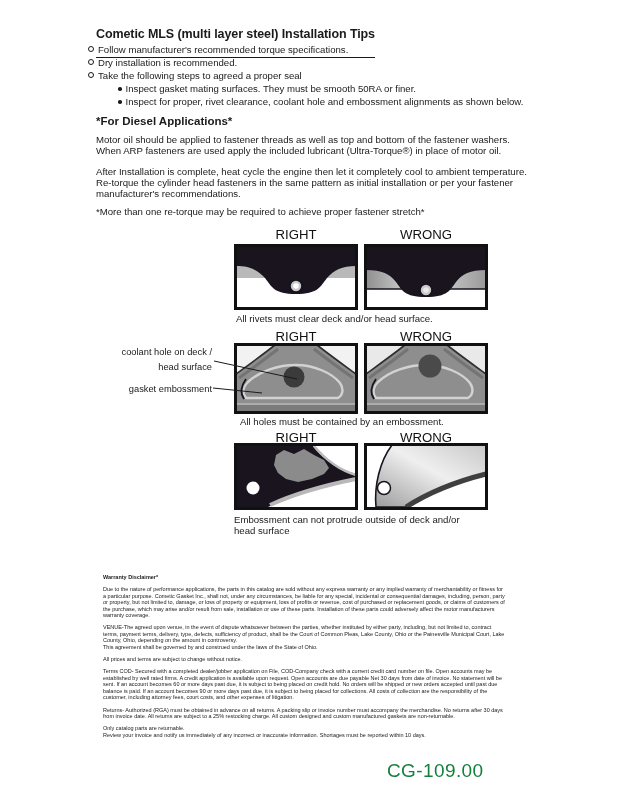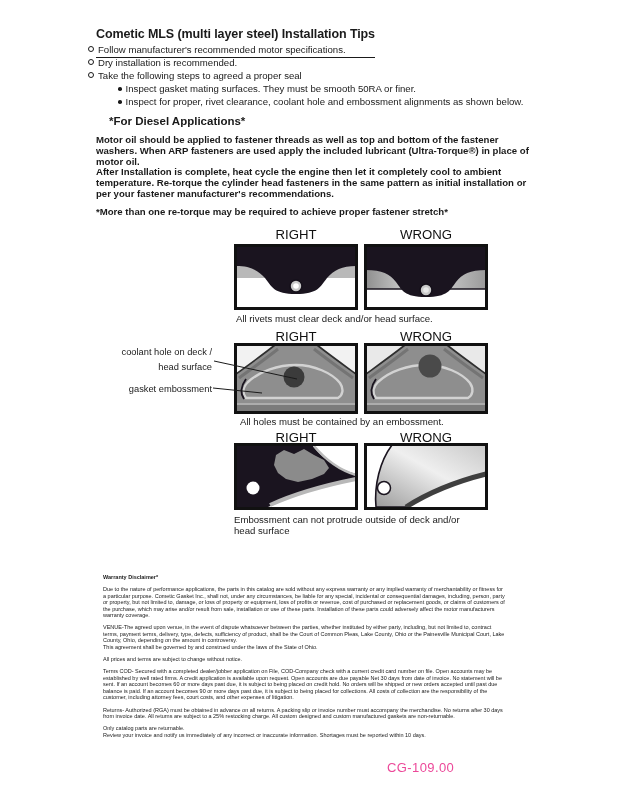--- a/index.html
+++ b/index.html
@@ -8,45 +8,45 @@
   .abs{position:absolute;}
   .title{font-size:12.5px;font-weight:700;letter-spacing:-0.1px;
          border-bottom:1.6px solid #1a1a1a;padding-bottom:16px;}
   .bullets{font-size:9.6px;line-height:13px;}
   .brow{display:flex;align-items:baseline;}
   .circ{width:4px;height:4px;border:1px solid #1a1a1a;border-radius:50%;
         display:inline-block;margin-right:4px;position:relative;top:-1.5px;flex:0 0 auto;}
   .dot{width:3.6px;height:3.6px;background:#1a1a1a;border-radius:50%;
         display:inline-block;margin-right:4px;position:relative;top:-1.5px;flex:0 0 auto;}
   .sub{margin-left:30px;}
-  .h2{font-size:11.5px;font-weight:700;margin-left:13px;}
-  .para{font-size:9.6px;line-height:11px;width:434px;font-weight:bold;}
+  .h2{font-size:11.5px;font-weight:700;}
+  .para{font-size:9.6px;line-height:11px;width:434px;}
   .dglabel{font-size:13.2px;color:#111;text-align:center;width:124px;}
   .caption{font-size:9.6px;line-height:11px;}
   .anno{font-size:9.3px;line-height:15px;text-align:right;}
   .fineprint{width:402px;font-size:5.5px;line-height:6.4px;}
   .wp{margin:0 0 6px 0;}
   .wp.tight{margin:0;}
   .wphead{font-weight:700;margin:0 0 6px 0;}
-  .pagecode{font-size:13px;letter-spacing:0.4px;color:#ec4899;}
+  .pagecode{font-size:19px;letter-spacing:0.4px;color:#15803d;}
   svg{display:block;}
 </style>
 </head>
 <body>
 
 <div class="page">
 
   <div class="abs" style="left:96px;top:24px;">
     <span class="title">Cometic MLS (multi layer steel) Installation Tips</span>
   </div>
 
   <div class="abs bullets" style="left:88px;top:43px;width:450px;">
     <div class="brow">
       <span class="circ"></span>
-      <span>Follow manufacturer's recommended motor specifications.</span>
+      <span>Follow manufacturer's recommended torque specifications.</span>
     </div>
     <div class="brow">
       <span class="circ"></span>
       <span>Dry installation is recommended.</span>
     </div>
     <div class="brow">
       <span class="circ"></span>
       <span>Take the following steps to agreed a proper seal</span>
     </div>
     <div class="brow sub">

